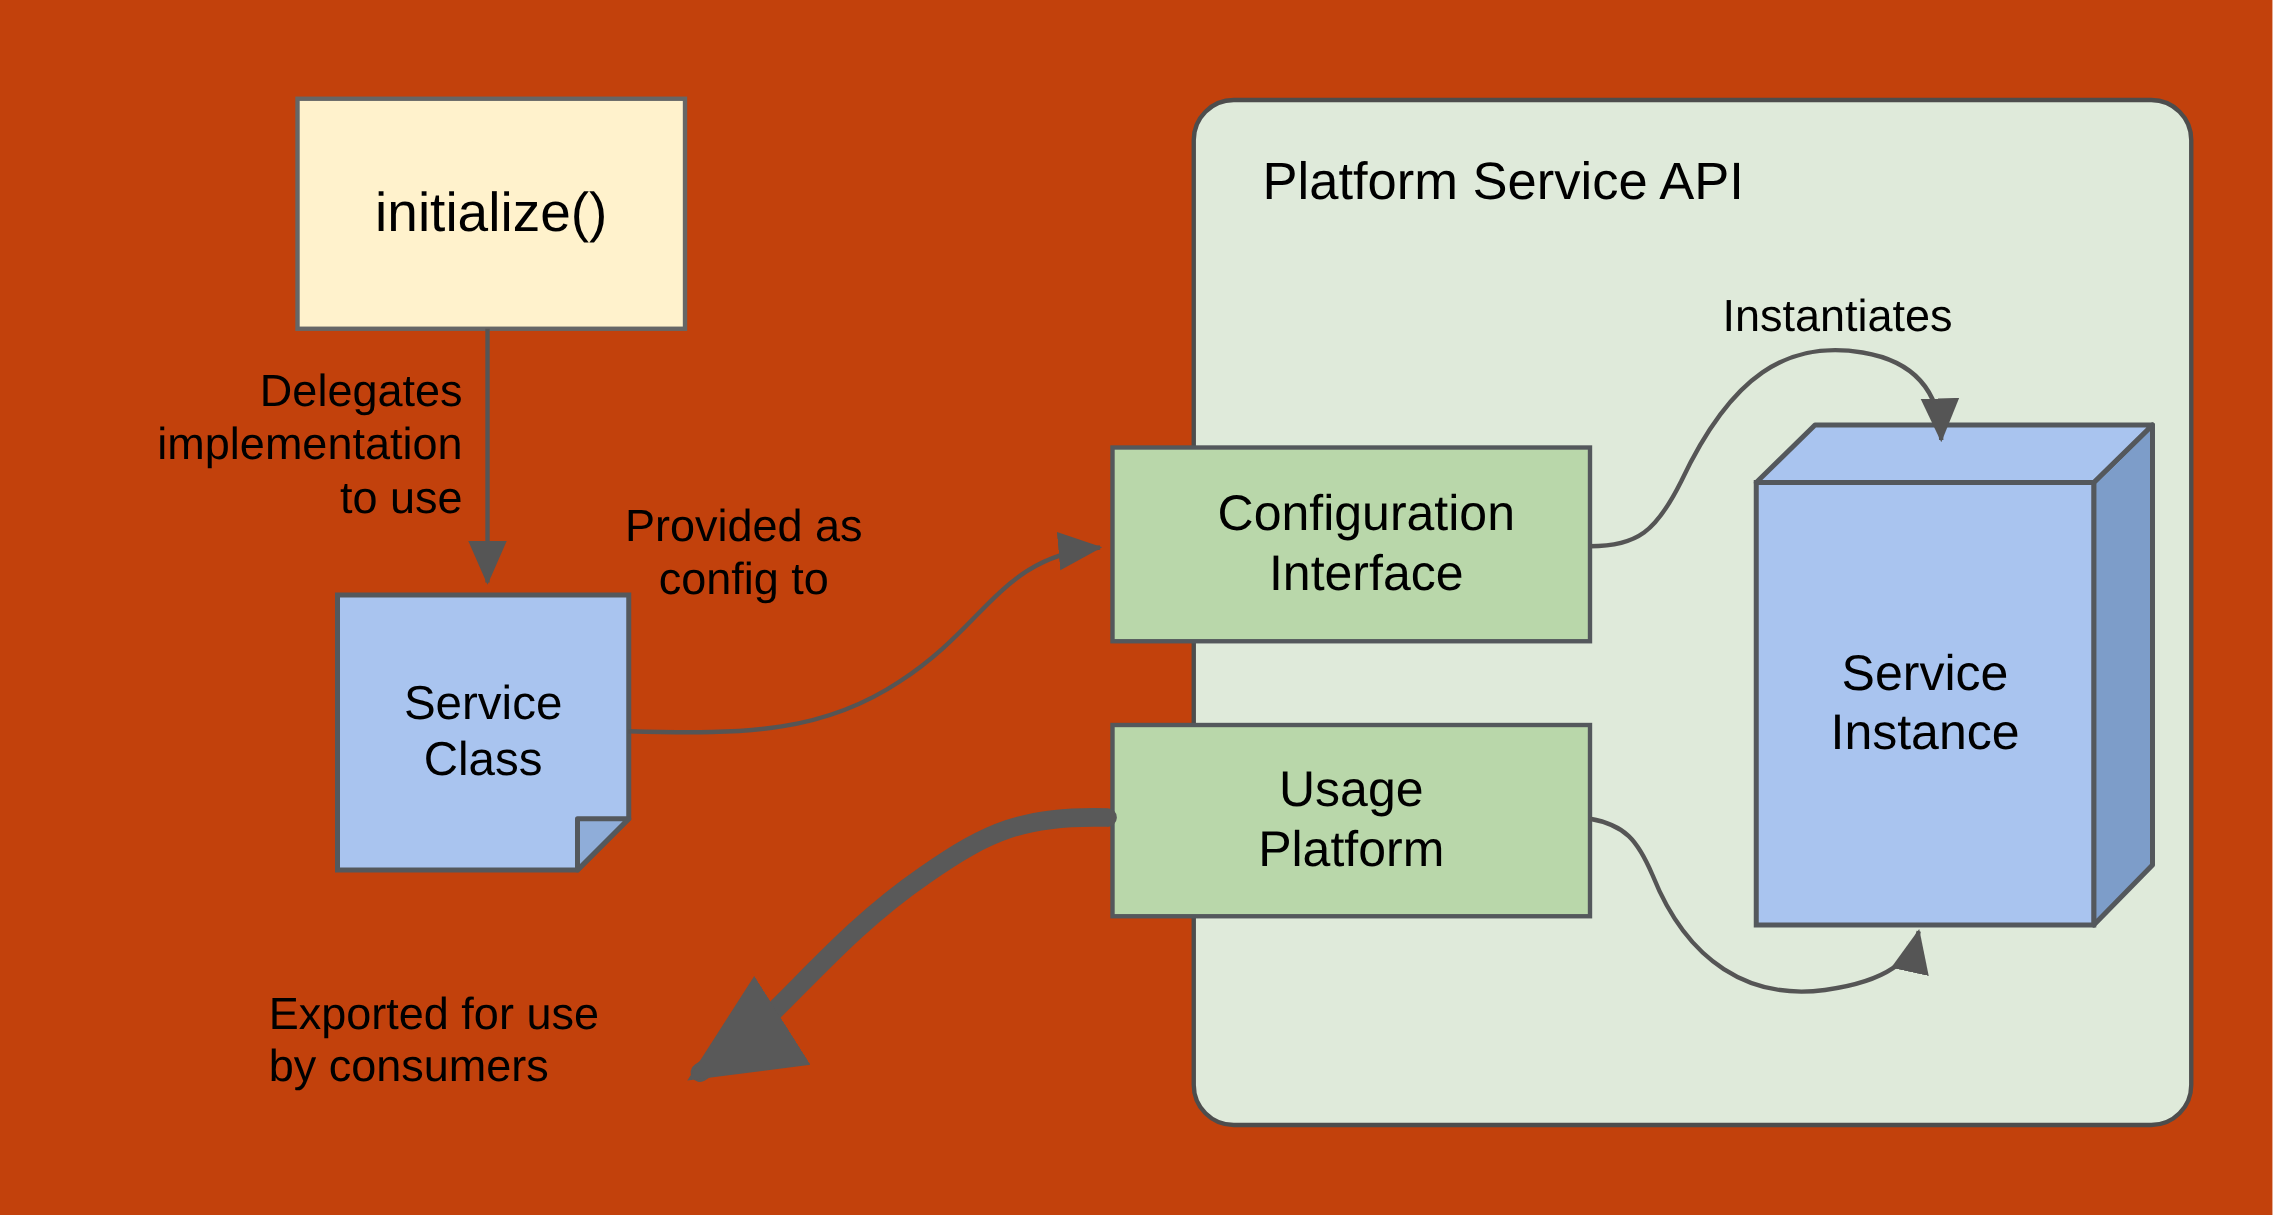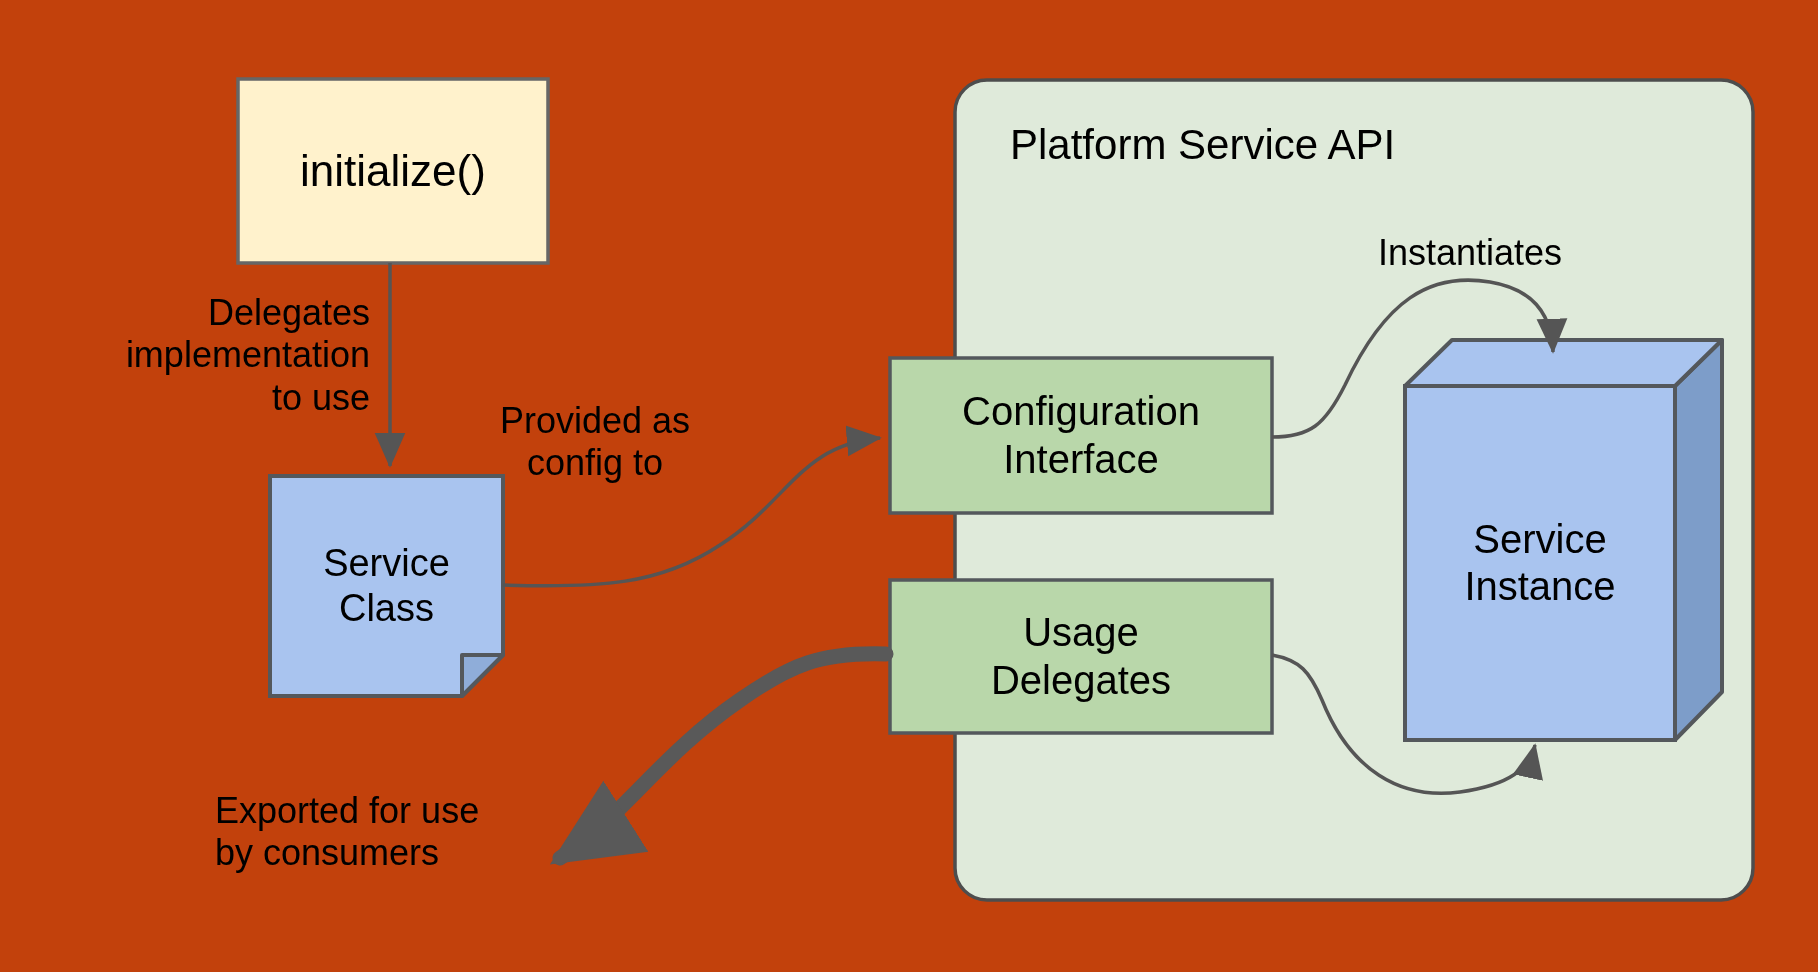--- a/index.html
+++ b/index.html
@@ -58,20 +58,21 @@
   #platform-title {
     left: 1010px; top: 115px; width: 480px; height: 60px;
     justify-content: flex-start;
     font-size: 42px;
   }
 
   
   #config-interface-label {
     left: 890px; top: 358px; width: 382px; height: 155px;
     font-size: 40px;
+    padding-left: 12px;
   }
 
   
   #usage-interface-label {
     left: 890px; top: 580px; width: 382px; height: 153px;
     font-size: 40px;
   }
 
   
   #service-instance-label {
@@ -151,21 +152,21 @@
 
   <div class="node-label" id="service-class-label">Service
 Class</div>
 
   <div class="node-label" id="platform-title">Platform Service API</div>
 
   <div class="node-label" id="config-interface-label">Configuration
 Interface</div>
 
   <div class="node-label" id="usage-interface-label">Usage
-Delegates</div>
+Platform</div>
 
   <div class="node-label" id="service-instance-label">Service
 Instance</div>
 
   <div class="edge-label" id="determines-label">Delegates
 implementation
 to use</div>
 
   <div class="edge-label" id="instantiates-label">Instantiates</div>
 

